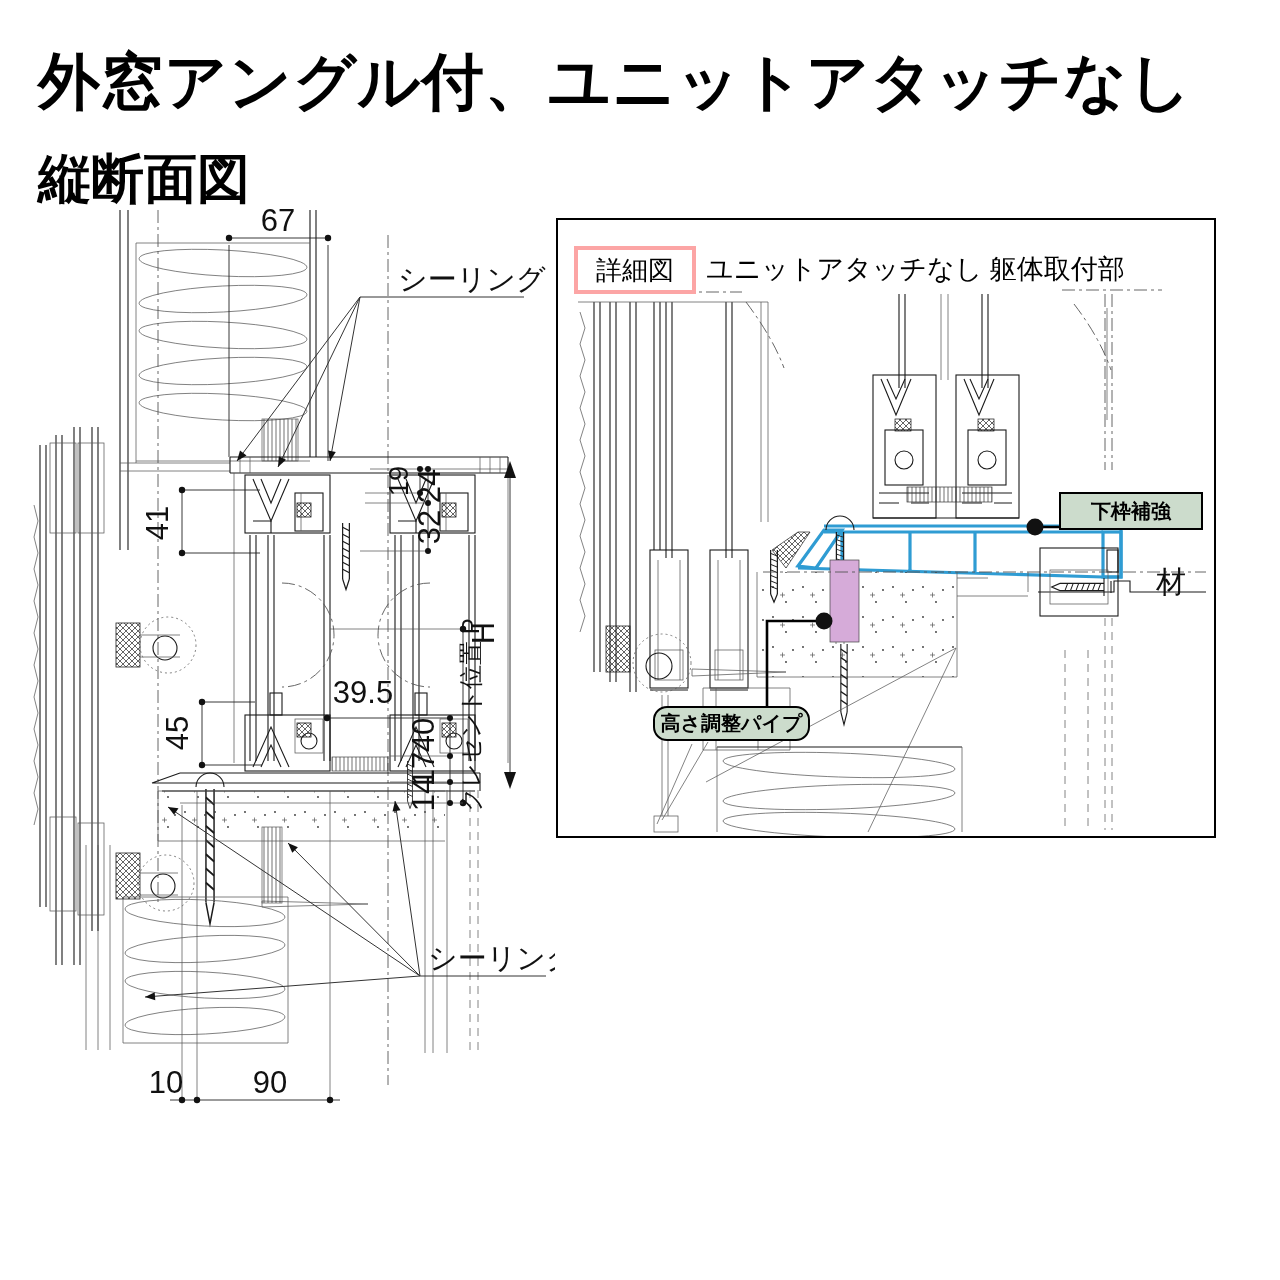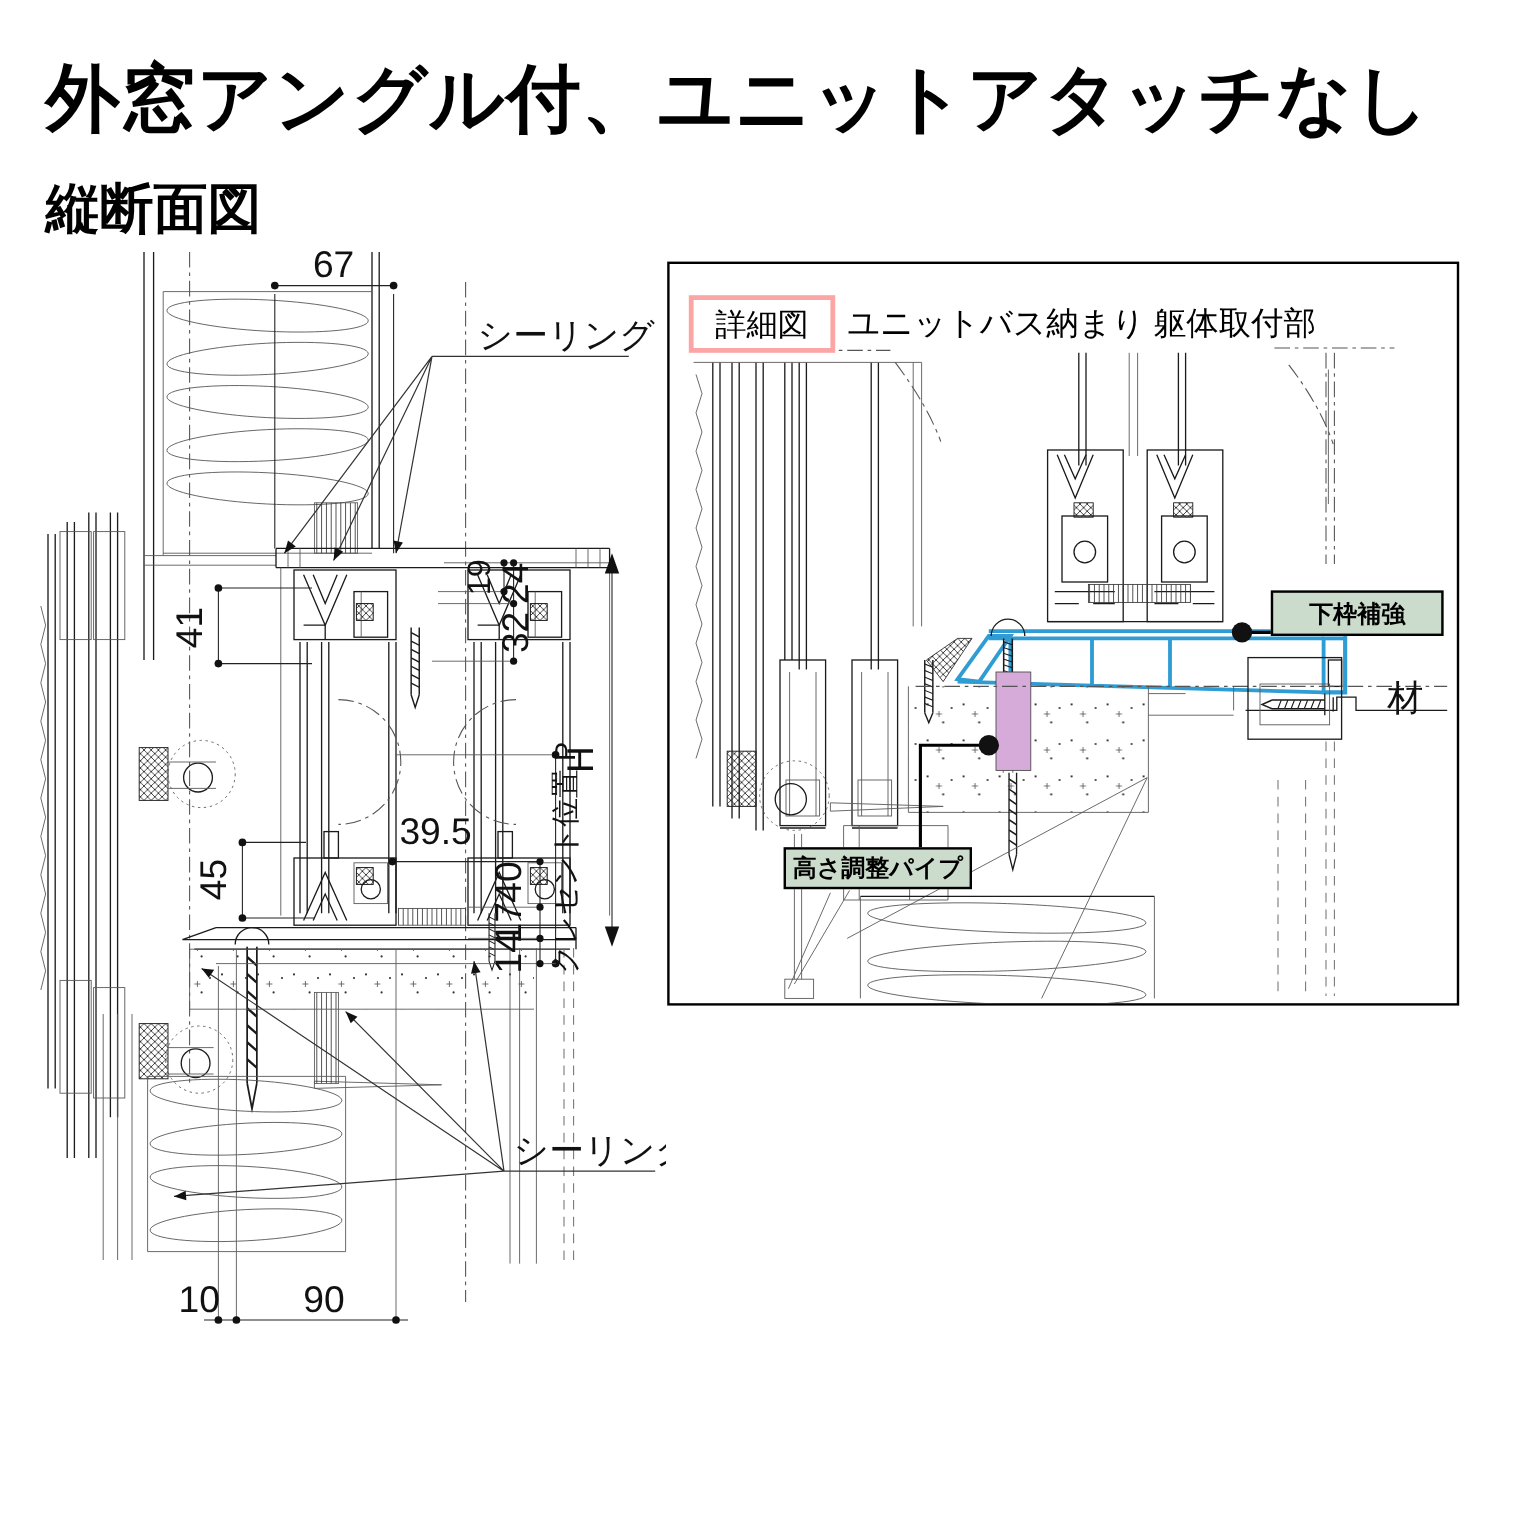--- a/index.html
+++ b/index.html
@@ -1,29 +1,29 @@
 <!DOCTYPE html>
 <html><head>
 <meta charset="utf-8">
 <style>
   html,body{margin:0;padding:0;background:#fff;}
   .canvas{position:relative;width:1280px;height:1280px;background:#fff;overflow:hidden;
           font-family:"Liberation Sans","DejaVu Sans",sans-serif;color:#000;text-align:center;}
   .page-title{position:absolute;left:38px;top:40px;margin:0;font-size:62px;font-weight:bold;letter-spacing:1px;}
-  .page-subtitle{position:absolute;left:38px;top:144px;margin:0;font-size:45px;font-weight:bold;}
+  .page-subtitle{position:absolute;left:38px;top:144px;margin:0;font-size:53px;font-weight:bold;}
   .left-svg{position:absolute;left:30px;top:205px;}
   .detail-box{position:absolute;left:556px;top:218px;width:656px;height:616px;border:2px solid #000;background:#fff;}
   .detail-box svg{position:absolute;left:0;top:0;}
   .detail-tag{position:absolute;left:16px;top:26px;width:114px;height:40px;border:4px solid #fca5a5;
               display:flex;align-items:center;justify-content:center;font-size:26px;background:#fff;z-index:3;}
   .detail-title{position:absolute;left:148px;top:31px;font-size:27px;z-index:3;white-space:nowrap;}
   .glabel{position:absolute;display:flex;align-items:center;justify-content:center;
           background:#ccdccc;border:2.5px solid #000;font-weight:bold;z-index:3;white-space:nowrap;}
   .glabel.shitawaku{left:501px;top:272px;width:140px;height:34px;font-size:20px;}
-  .glabel.pipe{left:95px;top:486px;width:153px;height:31px;font-size:20px;}
+  .glabel.pipe{left:95px;top:486px;width:153px;height:31px;font-size:20px;border-radius:14px;}
   svg text{font-family:"Liberation Sans","DejaVu Sans",sans-serif;fill:#111;}
   .s1{stroke:#1b1b1b;stroke-width:1.1;fill:none;}
   .s0{stroke:#5a5a5a;stroke-width:0.75;fill:none;}
   .sd{stroke:#555;stroke-width:0.9;fill:none;stroke-dasharray:13 4 3 4;}
   .sd2{stroke:#777;stroke-width:0.9;fill:none;stroke-dasharray:8 6;}
   .dim{stroke:#222;stroke-width:0.9;fill:none;}
   .ldr{stroke:#333;stroke-width:1;fill:none;}
   .thk{stroke:#000;stroke-width:2.6;fill:none;}
   .blue{stroke:#2f9cd3;stroke-width:3.2;fill:none;}
   .dot{fill:#111;}
@@ -217,21 +217,21 @@
       <path class="ldr" d="M390,771 H516 M390,771 L138,602 M390,771 L258,638 M390,771 L365,596 M390,771 L115,792"></path>
       <polygon points="138,602 148.5,603.2 144,609.8" class="dot"></polygon>
       <polygon points="258,638 267.9,642.2 262.3,647.8" class="dot"></polygon>
       <polygon points="365,596 370.5,605.3 362.5,606.5" class="dot"></polygon>
       <polygon points="115,792 124.7,787.2 125.3,795.2" class="dot"></polygon>
     </g>
   </svg>
 
   <div class="detail-box">
     <div class="detail-tag">詳細図</div>
-    <div class="detail-title">ユニットバス納まり 躯体取付部</div>
+    <div class="detail-title">ユニットアタッチなし 躯体取付部</div>
     <div class="glabel shitawaku">下枠補強</div>
     <div class="glabel pipe">高さ調整パイプ</div>
 
     <svg width="656" height="616" viewBox="0 0 656 616">
       <defs>
         <pattern id="xhR" width="6" height="6" patternUnits="userSpaceOnUse">
           <path d="M0,6 L6,0 M0,0 L6,6" stroke="#222" stroke-width="0.7"></path>
         </pattern>
         <pattern id="hR" width="7" height="7" patternUnits="userSpaceOnUse">
           <path d="M0,7 L7,0" stroke="#222" stroke-width="0.8"></path>

